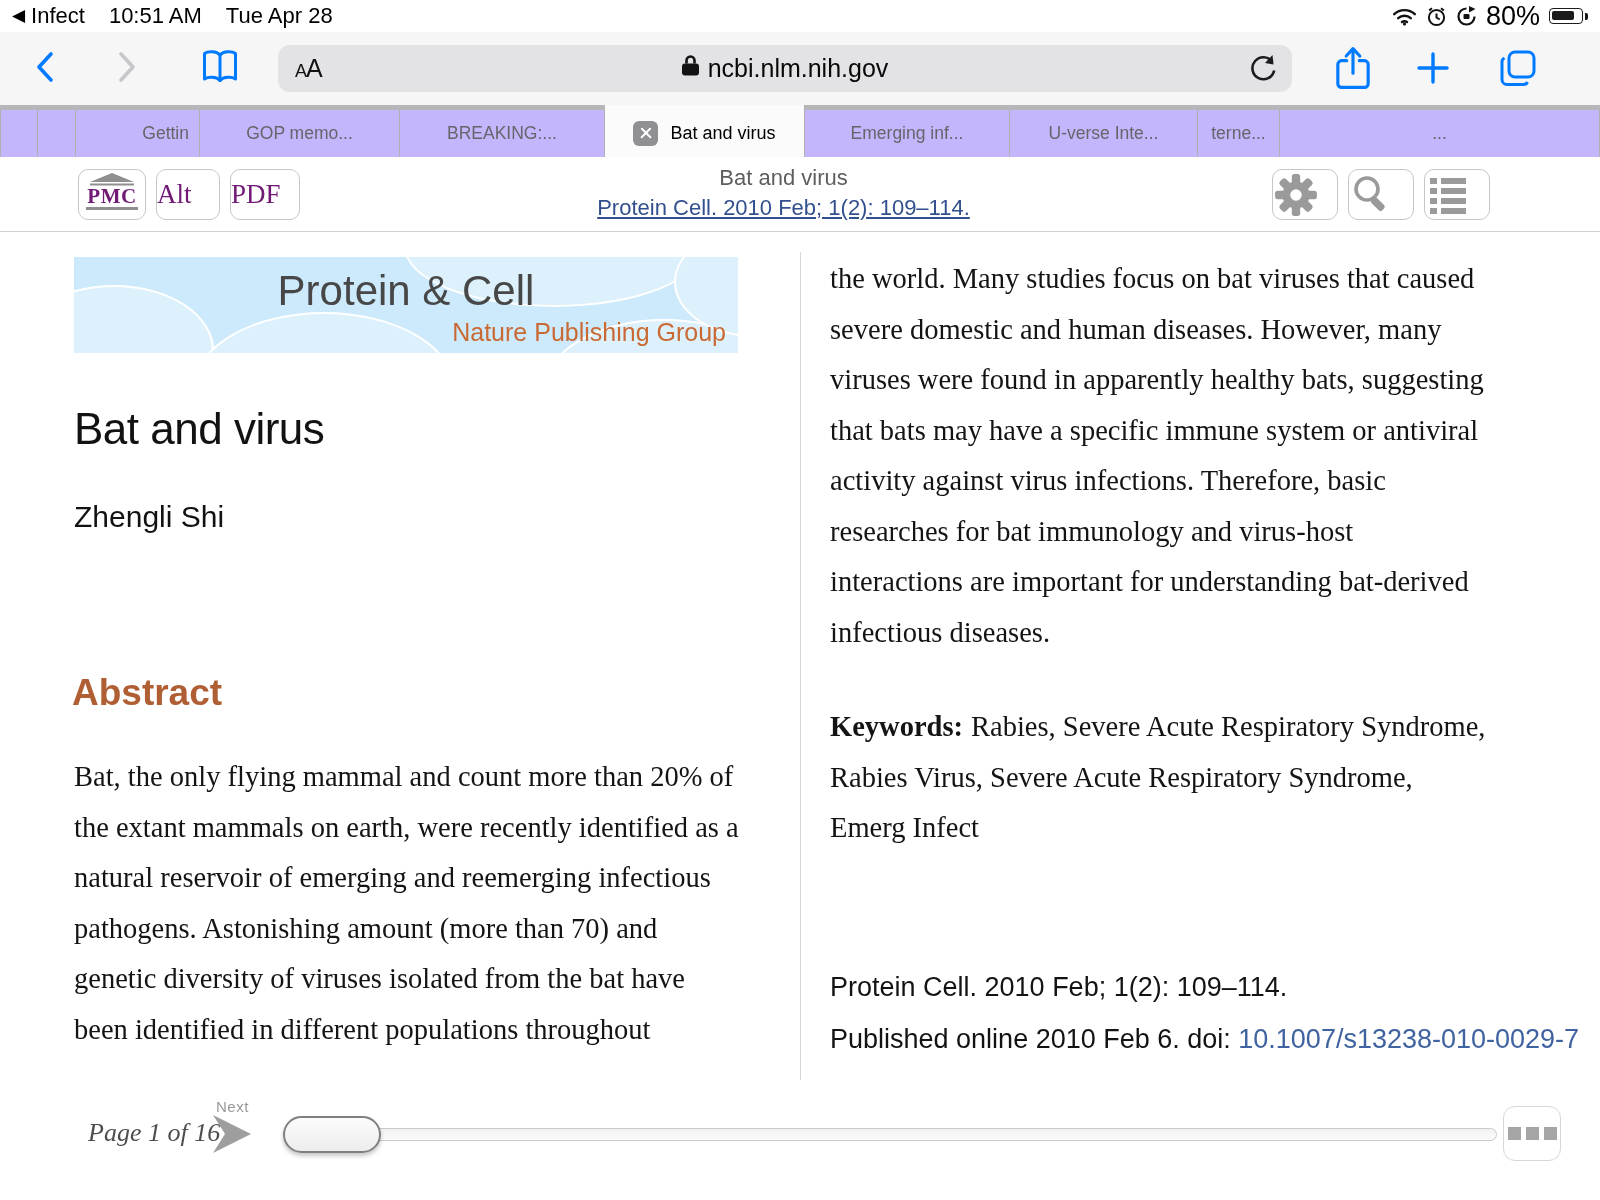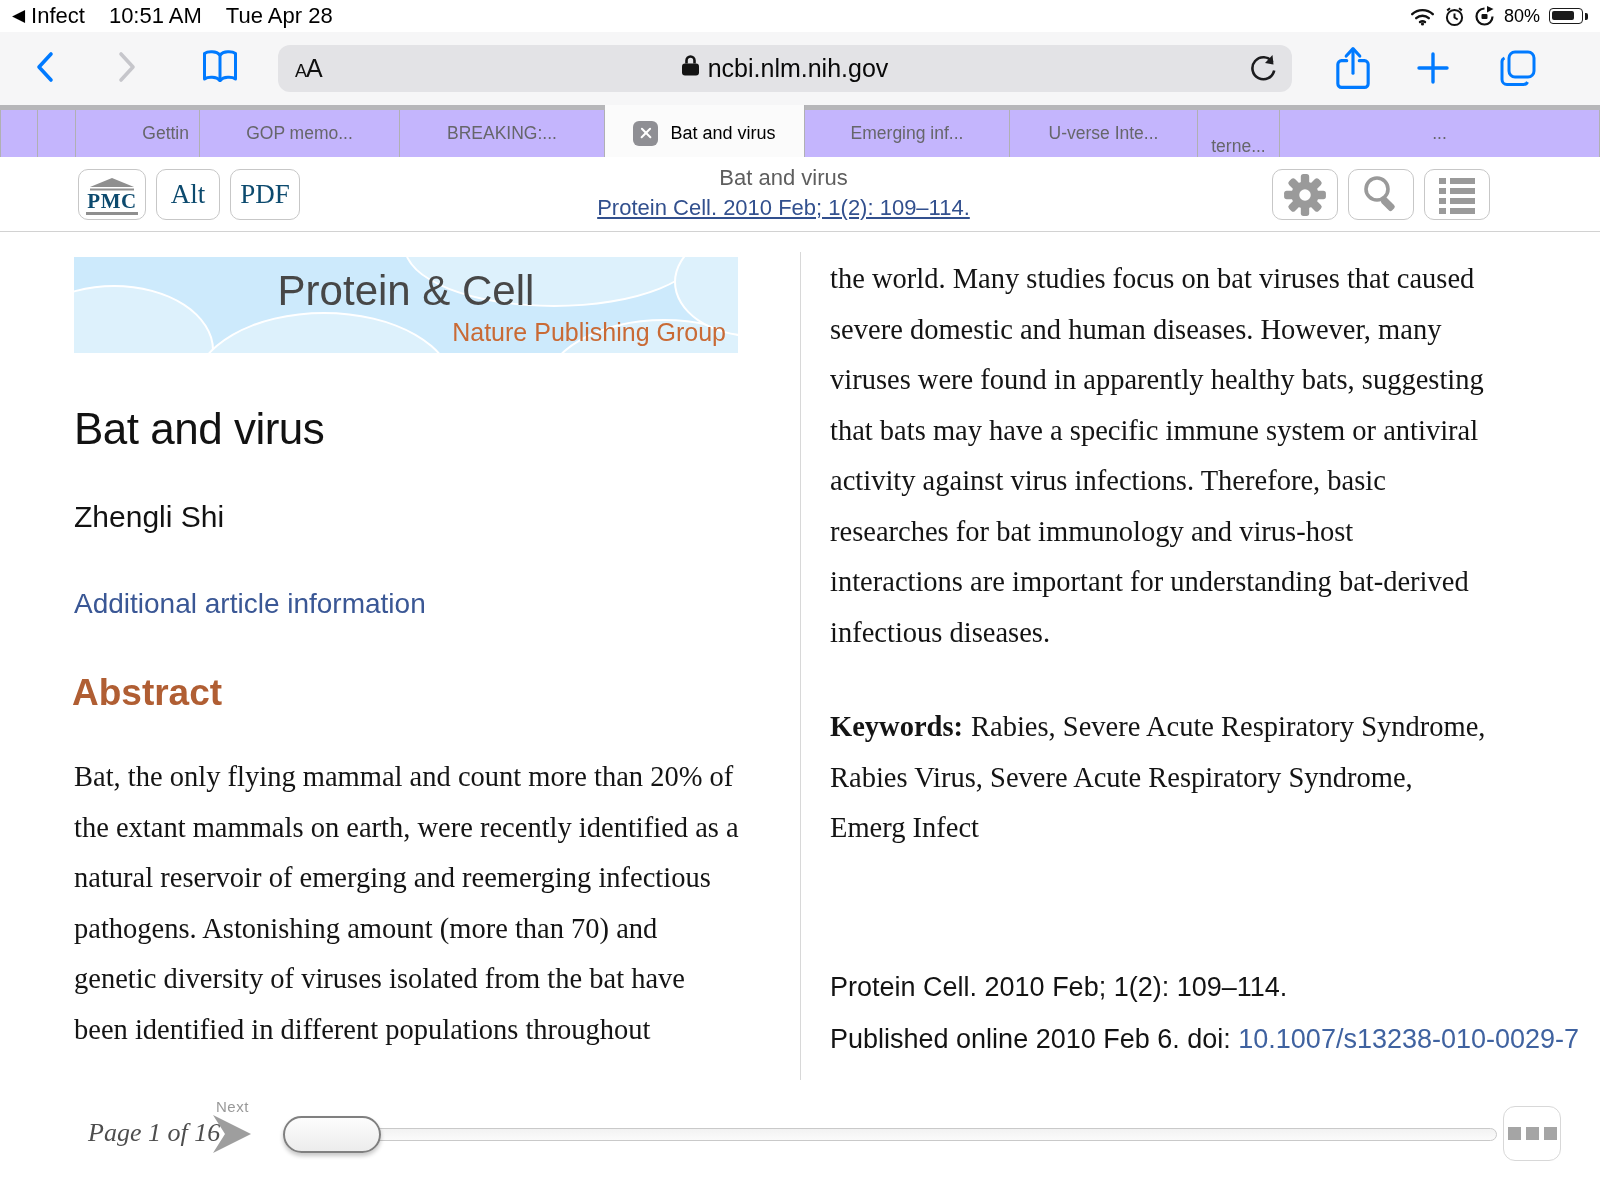--- a/index.html
+++ b/index.html
@@ -5,21 +5,21 @@
   * { margin:0; padding:0; box-sizing:border-box; }
   html,body { width:1600px; height:1200px; }
   body { font-family:"Liberation Sans","DejaVu Sans",sans-serif; background:#fff; }
   #screen { position:relative; width:1600px; height:1200px; overflow:hidden; background:#fff; }
 
   
   .status-bar { position:absolute; left:0; top:0; width:1600px; height:32px; background:#fff;
     display:flex; align-items:center; justify-content:space-between; padding:0 12px; }
   .status-left { display:flex; align-items:center; gap:10px; font-size:22px; color:#000; }
   .status-left .tri { font-size:17px; position:relative; top:-1px; }
-  .status-right { display:flex; align-items:center; gap:9px; font-size:18px; color:#000; }
+  .status-right { display:flex; align-items:center; gap:9px; font-size:27px; color:#000; }
   .batt-shell { position:relative; width:34px; height:16px; border:1.7px solid #1b1b1b; border-radius:4px; }
   .batt-fill { position:absolute; left:2px; top:2px; height:9px; background:#1b1b1b; border-radius:2px; }
   .batt-nub { width:3px; height:7px; background:#1b1b1b; border-radius:0 2px 2px 0; margin-left:-7px; }
 
   
   .browser-bar { position:absolute; left:0; top:32px; width:1600px; height:73px; background:#f6f6f7; }
   .nav-btn { position:absolute; top:18px; background:none; border:none; cursor:pointer; }
   .url-field { position:absolute; left:278px; top:13px; width:1014px; height:47px; background:#e3e3e6;
     border-radius:12px; display:flex; align-items:center; }
   .aa { position:absolute; left:17px; font-size:25px; color:#111; letter-spacing:-1px; }
@@ -39,22 +39,22 @@
   .tab-close { position:relative; flex:0 0 25px; height:25px; background:#8f8f94; border-radius:6px; }
   .tab-close::before,.tab-close::after { content:""; position:absolute; left:5.5px; top:11.5px; width:14px; height:2.4px;
     background:#fff; border-radius:2px; }
   .tab-close::before { transform:rotate(45deg); }
   .tab-close::after { transform:rotate(-45deg); }
 
   
   .reader-bar { position:absolute; left:0; top:157px; width:1600px; height:75px; background:#fff;
     border-bottom:1px solid #d2d2d2; }
   .pill-btn { position:absolute; top:12px; height:51px; background:#fff; border:1.5px solid #c7c7c7;
-    border-radius:10px; color:#0c4a6e; font-family:"Liberation Serif","DejaVu Serif",serif; font-size:27px;
-    display:flex; align-items:center; justify-content:center; cursor:pointer; }
+    border-radius:10px; color:#701a75; font-family:"Liberation Serif","DejaVu Serif",serif; font-size:27px;
+    display:flex; align-items:center; justify-content:flex-start; cursor:pointer; }
   .pmc-btn { left:78px; width:68px; flex-direction:column; gap:0; padding-top:3px; }
   .pmc-word { font-weight:bold; font-size:21px; letter-spacing:.5px; line-height:20px;
     border-bottom:3px solid #8f8f8f; padding:0 1px 1px; }
   .reader-center { position:absolute; left:500px; width:567px; top:8px; text-align:center; }
   .reader-title { font-size:22px; color:#5e5e5e; }
   .reader-cite { font-size:22px; color:#32508e; text-decoration:underline; cursor:pointer; display:inline-block; margin-top:4px; }
   .icon-btn { padding:0; }
   .gear-btn { left:1272px; width:66px; }
   .search-btn { left:1348px; width:66px; }
   .toc-btn { left:1424px; width:66px; }
@@ -213,21 +213,21 @@
       <div class="tab active" style="flex: 0 0 200px;">
         <span class="tab-close"></span>
         <span class="tab-label">Bat and virus</span>
       </div>
       <div class="tab" style="flex: 0 0 205px;">
         <span class="tab-label">Emerging inf...</span>
       </div>
       <div class="tab" style="flex: 0 0 188px;">
         <span class="tab-label">U-verse Inte...</span>
       </div>
-      <div class="tab" style="flex: 0 0 82px; align-items: flex-end;">
+      <div class="tab" style="flex: 0 0 82px;">
         <span class="tab-label">terne...</span>
       </div>
       <div class="tab" style="flex: 1 1 auto;">
         <span class="tab-label">...</span>
       </div>
     </div>
 
   <div class="reader-bar">
     <button class="pill-btn pmc-btn">
       <svg width="44" height="13" viewBox="0 0 44 13">
@@ -288,21 +288,20 @@
       <span class="cloud" style="left:120px;top:55px;width:260px;height:150px;"></span>
       <span class="cloud" style="left:330px;top:-70px;width:300px;height:120px;"></span>
       <span class="cloud" style="left:470px;top:62px;width:240px;height:140px;"></span>
       <span class="cloud" style="left:600px;top:-30px;width:160px;height:110px;"></span>
       <div class="banner-title">Protein &amp; Cell</div>
       <div class="banner-pub">Nature Publishing Group</div>
     </div>
 
     <h1 class="art-title">Bat and virus</h1>
     <div class="art-author">Zhengli Shi</div>
-    <a class="art-info-link">Additional article information</a>
     <h2 class="h-abstract">Abstract</h2>
     <p class="serif-par abstract-left">Bat, the only flying mammal and count more than 20% of the extant mammals on earth, were recently identified as a natural reservoir of emerging and reemerging infectious pathogens. Astonishing amount (more than 70) and genetic diversity of viruses isolated from the bat have been identified in different populations throughout</p>
 
     <div class="right-col">
       <p class="serif-par">the world. Many studies focus on bat viruses that caused severe domestic and human diseases. However, many viruses were found in apparently healthy bats, suggesting that bats may have a specific immune system or antiviral activity against virus infections. Therefore, basic researches for bat immunology and virus-host interactions are important for understanding bat-derived infectious diseases.</p>
       <p class="serif-par kw-block">
         <b class="kw-label">Keywords:</b><span>Rabies, Severe Acute Respiratory Syndrome, Rabies Virus, Severe Acute Respiratory Syndrome, Emerg Infect</span>
       </p>
     </div>
     <div class="cite-line">Protein Cell. 2010 Feb; 1(2): 109–114.</div>

